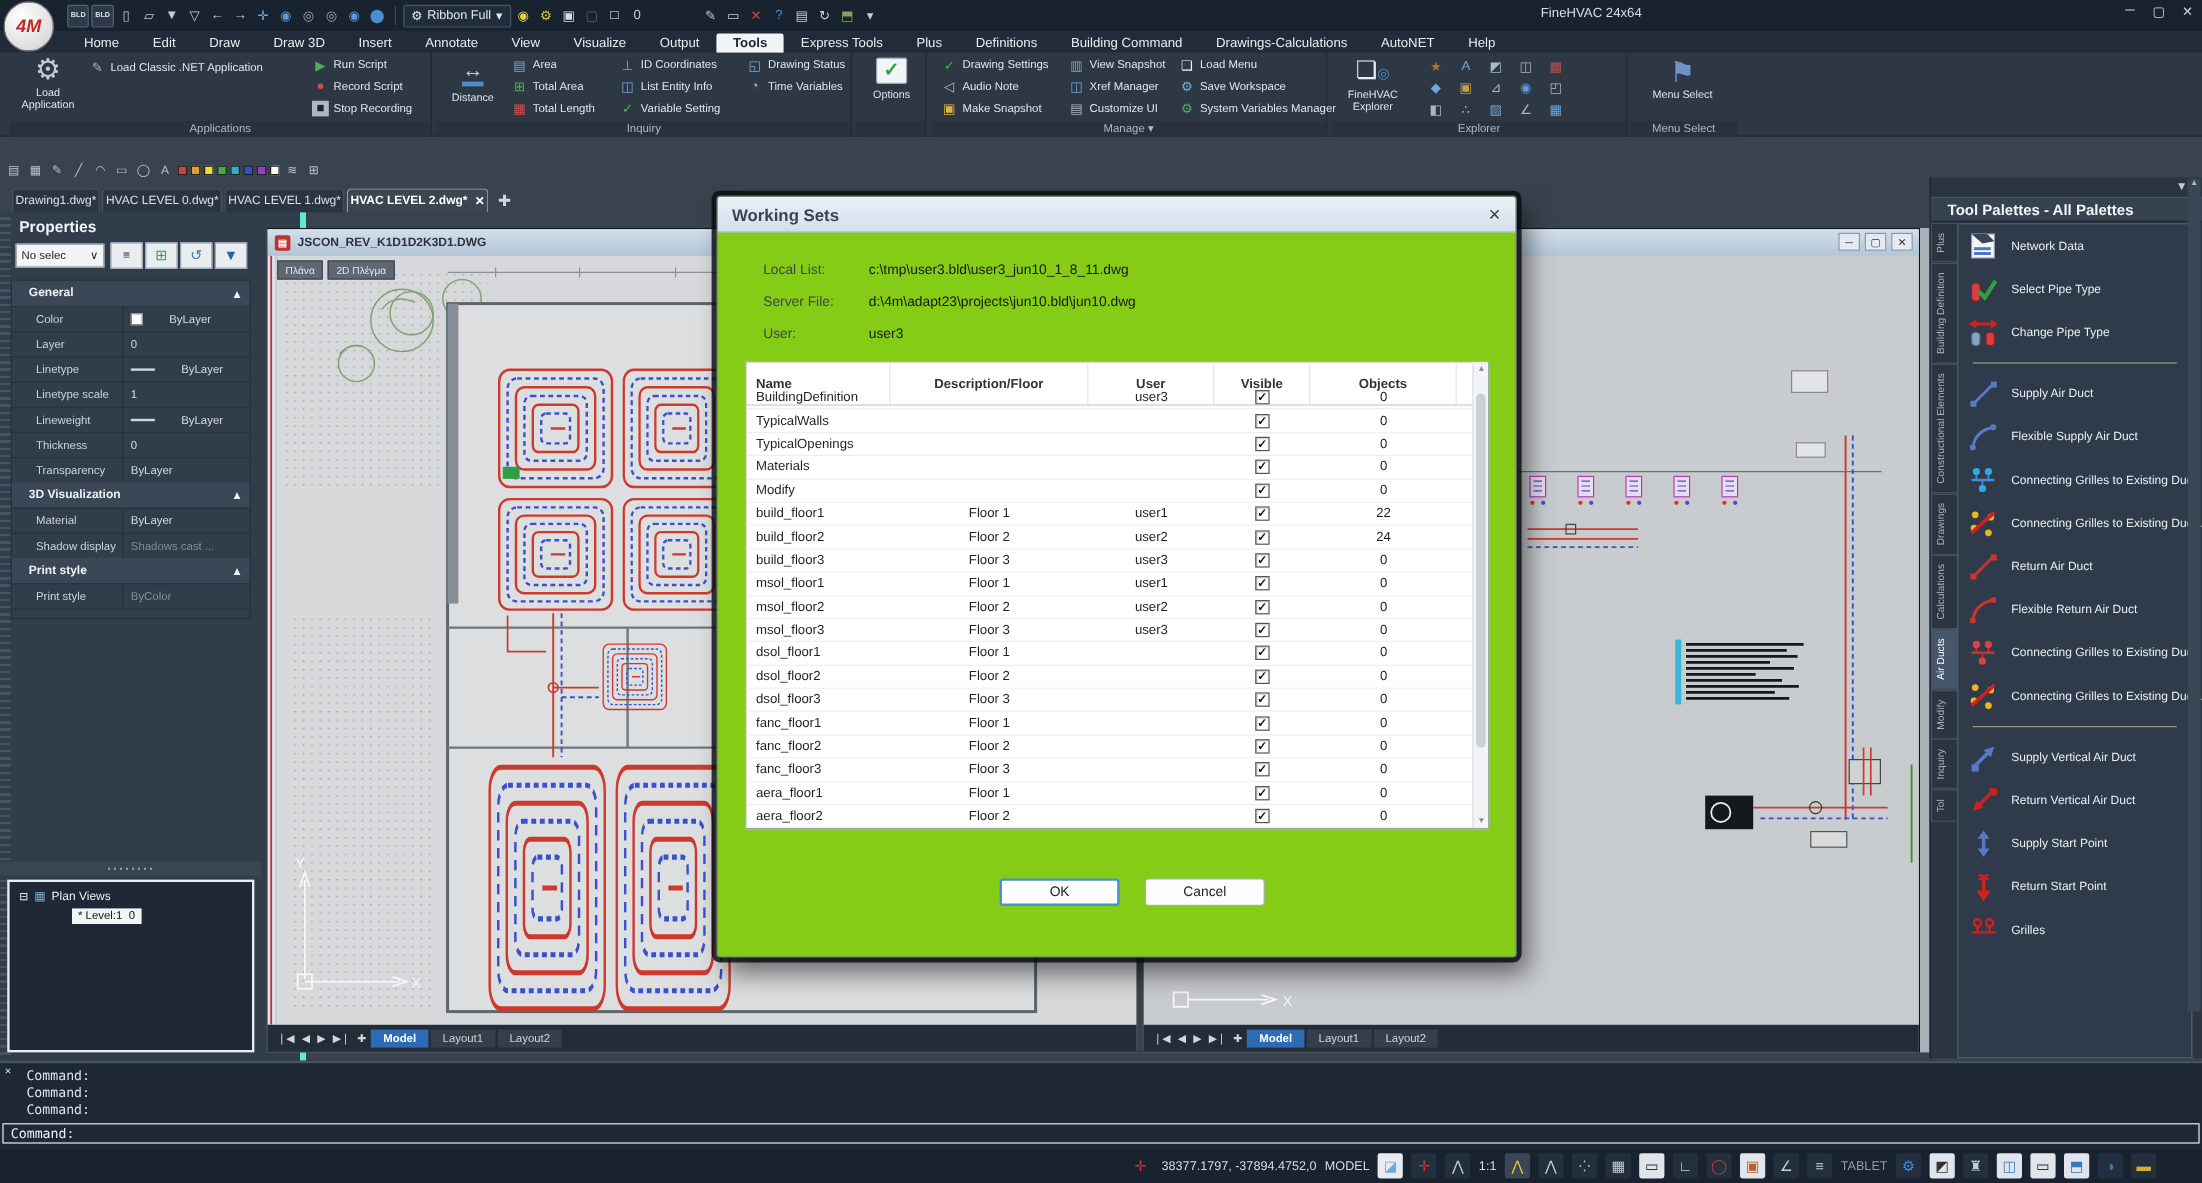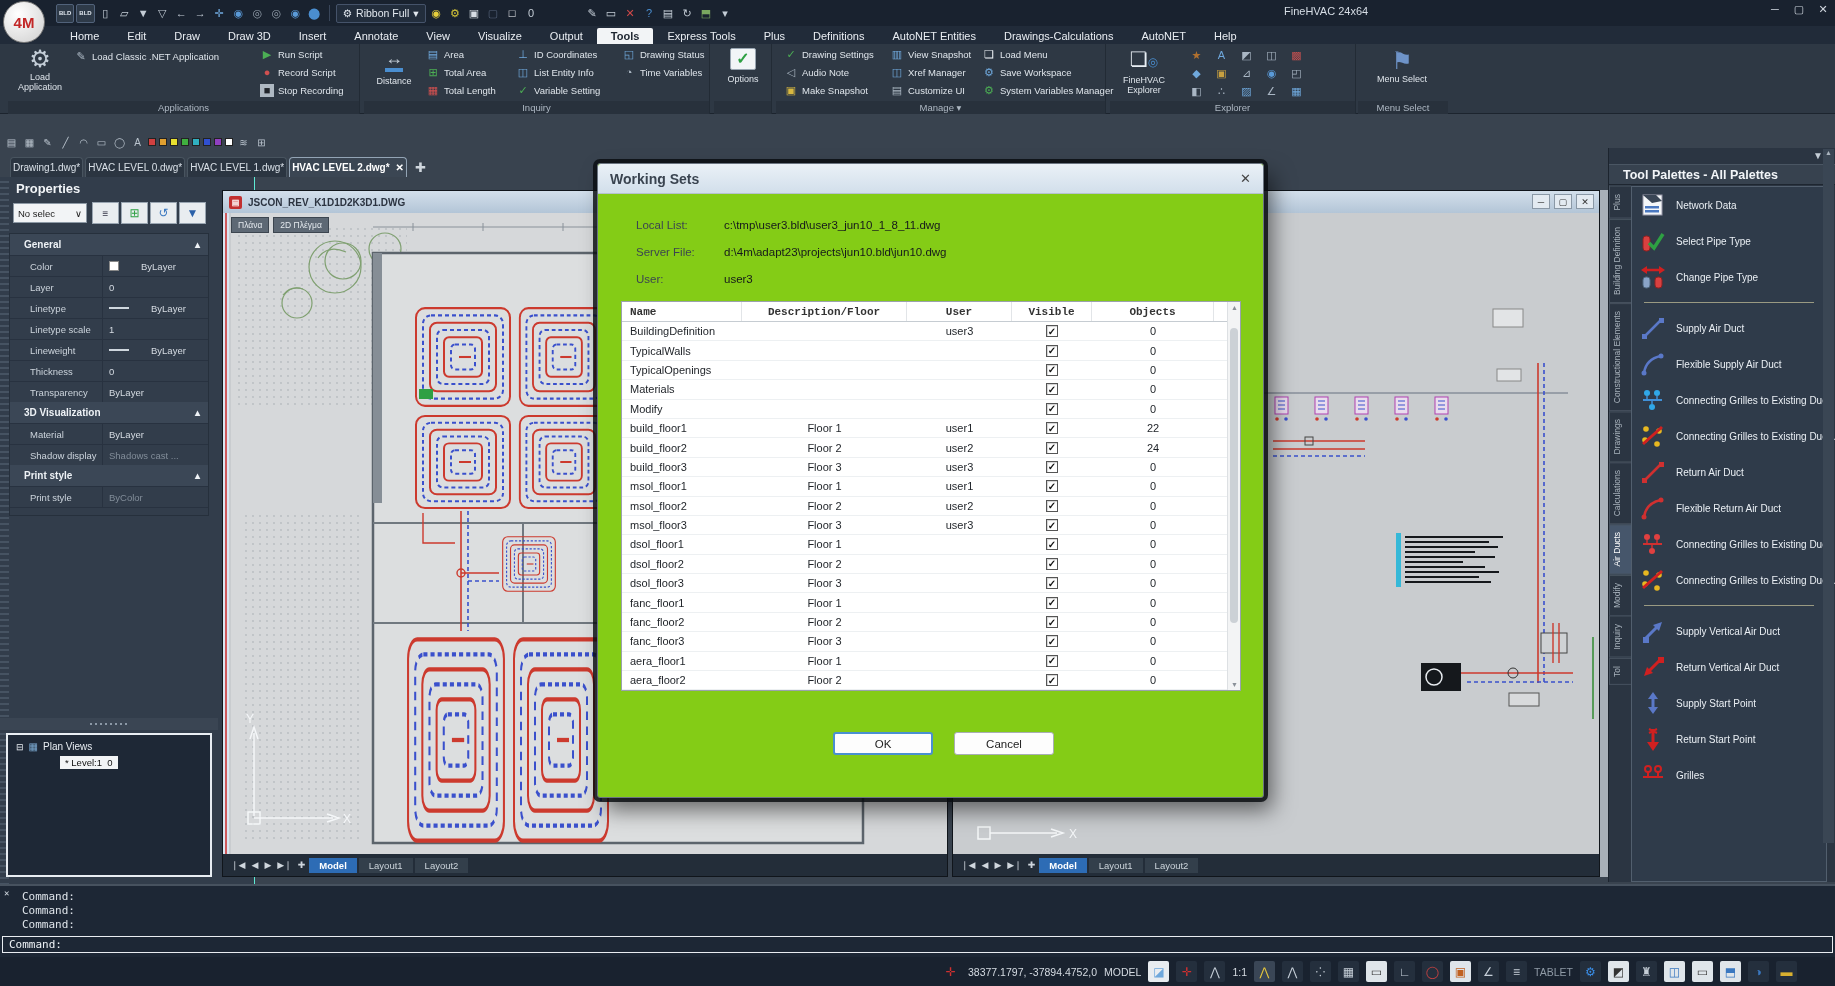--- a/index.html
+++ b/index.html
@@ -1,21 +1,21 @@
 <!DOCTYPE html>
 <html><head>
 <meta charset="utf-8">
 <style>
   *{margin:0;padding:0;box-sizing:border-box;}
   body{background:#111;font-family:"Liberation Sans",sans-serif;}
   #screen{position:relative;width:1835px;height:986px;background:#39434f;overflow:hidden;color:#e6eaee;font-family:"Liberation Sans",sans-serif;}
   .ab{position:absolute;}
   
   .titlebar{left:0;top:0;width:1835px;height:26px;background:#19222f;display:flex;align-items:center;padding-left:56px;gap:2px;}
-  .logo{position:absolute;left:3px;top:1px;width:42px;height:42px;border-radius:50%;background:radial-gradient(circle at 35% 30%,#fff,#cfcfcf);border:1px solid #777;z-index:40;display:flex;align-items:center;justify-content:center;color:#c22727;font-weight:bold;font-size:15px;}
+  .logo{position:absolute;left:3px;top:1px;width:42px;height:42px;border-radius:50%;background:radial-gradient(circle at 35% 30%,#fff,#cfcfcf);border:1px solid #777;z-index:40;display:flex;align-items:center;justify-content:center;color:#c22727;font-weight:bold;font-style:italic;font-size:15px;}
   .qi{min-width:17px;height:19px;display:inline-flex;align-items:center;justify-content:center;font-size:11px;color:#c4cdd6;}
   .badge{background:#2e3a48;border:1px solid #51627a;color:#dfe6ee;font-size:6px;font-weight:bold;padding:1px 2px;border-radius:2px;}
   .qsep{width:1px;height:16px;background:#39465a;margin:0 4px;}
   .wsdrop{display:inline-flex;align-items:center;gap:4px;background:#222d3c;border:1px solid #45536a;border-radius:2px;height:19px;padding:0 6px;font-size:10.5px;color:#e2e8ef;}
   .apptitle{position:absolute;left:1284px;top:5px;font-size:11px;color:#d7dee6;}
   .winbtns{position:absolute;right:4px;top:3px;display:flex;gap:8px;}
   .winbtns span{font-size:11px;color:#cfd6de;width:16px;text-align:center;}
   
   .menurow{left:0;top:26px;width:1835px;height:18px;background:#212b39;display:flex;align-items:flex-end;padding-left:56px;}
   .mtab{padding:2px 14px 2px;font-size:11px;color:#e9edf2;white-space:nowrap;}
@@ -36,21 +36,21 @@
   
   .midband{left:0;top:114px;width:1835px;height:63px;background:#39434f;}
   .icontb{left:4px;top:132px;height:20px;display:flex;align-items:center;gap:3px;}
   .icontb .qi{color:#b9c3cd;font-size:10px;min-width:15px;}
   .sw{width:8px;height:8px;border:1px solid #222;}
   .doctabs{left:10px;top:155px;height:22px;display:flex;align-items:flex-end;gap:2px;}
   .dtab{height:20px;display:flex;align-items:center;gap:6px;padding:0 2px;font-size:10px;color:#d9e0e7;background:#2b3541;border:1px solid #48545f;border-bottom:none;border-radius:4px 4px 0 0;}
   .dtab.active{background:#3b4653;border-color:#93a4b5;color:#fff;font-weight:bold;}
   .dplus{font-size:13px;color:#cfd6dd;padding:0 6px 2px;}
   
-  .props{left:0;top:177px;width:255px;height:707px;background:#323d4b;border-right:1px solid #5eead4;}
+  .props{left:0;top:177px;width:255px;height:707px;background:#323d4b;border-right:5px solid #5eead4;}
   .pgrip{position:absolute;left:0;top:0;width:9px;height:100%;background:repeating-linear-gradient(#323d4b 0 4px,#465362 4px 6px);}
   .ptitle{position:absolute;left:16px;top:4px;font-size:13px;font-weight:bold;color:#f1f4f7;}
   .psel{position:absolute;left:13px;top:26px;width:74px;height:20px;background:#f2f4f6;border:1px solid #8d99a5;color:#222;font-size:9.5px;display:flex;align-items:center;justify-content:space-between;padding:0 4px;}
   .pbtn{position:absolute;top:25px;width:27px;height:22px;background:#e9edf0;border:1px solid #9aa6b2;display:flex;align-items:center;justify-content:center;font-size:12px;}
   .ptable{position:absolute;left:9px;top:56px;width:200px;border:1px solid #26303c;}
   .psec{height:21px;background:#3b4756;display:flex;align-items:center;padding:0 8px 0 14px;font-size:10px;font-weight:bold;color:#eef2f6;justify-content:space-between;}
   .prow{display:flex;height:21px;border-top:1px solid #283240;font-size:9.5px;background:#323d4b;}
   .plab{width:92px;padding:5px 0 0 20px;color:#ccd4dc;white-space:nowrap;}
   .pval{flex:1;border-left:1px solid #283240;padding:5px 0 0 6px;color:#d6dce3;display:flex;align-items:center;gap:22px;padding-top:0;white-space:nowrap;}
   .pval.dim{color:#828d99;}
@@ -77,21 +77,21 @@
   .vtab.active{background:#2d6cb5;color:#fff;font-weight:bold;}
   .rstrip{left:1600px;top:190px;width:8px;height:687px;background:#a8b0b8;}
   
   .dlg{left:597px;top:163px;width:667px;height:635px;background:#84cc16;border:1px solid #6a7480;z-index:50;box-shadow:0 0 0 4px rgba(8,12,16,.82),8px 12px 22px rgba(0,0,0,.55);border-radius:3px;}
   .dlgtitle{position:absolute;left:0;top:0;width:100%;height:30px;background:linear-gradient(#eaf1f7,#d2dfeb);border-bottom:1px solid #b6c2ce;border-radius:3px 3px 0 0;display:flex;align-items:center;padding:0 12px;}
   .dlgtitle .t{font-size:14px;font-weight:bold;color:#3a4450;}
   .dlgx{position:absolute;right:12px;top:7px;font-size:13px;color:#444;}
   .fld{position:absolute;font-size:11.5px;color:#3c4650;}
   .fldv{position:absolute;font-size:11.5px;color:#15181c;}
   .wstable{position:absolute;left:23px;top:137px;width:620px;height:390px;background:#fff;border:1px solid #9aa2ac;}
-  .wshead{display:flex;height:20px;border-bottom:1px solid #c6ccd2;font-size:11px;font-weight:bold;color:#333;font-family:Liberation Mono, monospace;}
+  .wshead{display:flex;height:36px;border-bottom:1px solid #c6ccd2;font-size:11px;font-weight:bold;color:#333;}
   .wshead span{display:flex;align-items:center;border-right:1px solid #e2e5e8;}
   .wsrows{position:absolute;left:0;top:20px;right:13px;bottom:0;overflow:hidden;}
   .ws-row{display:flex;height:19.4px;font-size:11px;color:#1d2126;border-bottom:1px solid #edf0f2;}
   .c1{width:120px;padding-left:8px;}
   .c2{width:165px;justify-content:center;text-align:center;}
   .c3{width:105px;justify-content:center;text-align:center;}
   .c4{width:80px;justify-content:center;}
   .c5{width:122px;justify-content:center;text-align:center;}
   .ws-row span{display:flex;align-items:center;}
   .cb{width:12px;height:12px;background:#fff;border:1px solid #555;box-shadow:inset 1px 1px 1px rgba(0,0,0,.18);display:flex;align-items:center;justify-content:center;font-size:10px;font-weight:bold;color:#111;}
@@ -194,21 +194,21 @@
       <span class="mtab">Output</span>
 
       <span class="mtab active">Tools</span>
 
       <span class="mtab">Express Tools</span>
 
       <span class="mtab">Plus</span>
 
       <span class="mtab">Definitions</span>
 
-      <span class="mtab">AutoNET Entities</span>
+      <span class="mtab">Building Command</span>
 
       <span class="mtab">Drawings-Calculations</span>
 
       <span class="mtab">AutoNET</span>
 
       <span class="mtab">Help</span>
 
   </nav>
 
   <div class="ab ribbon">

